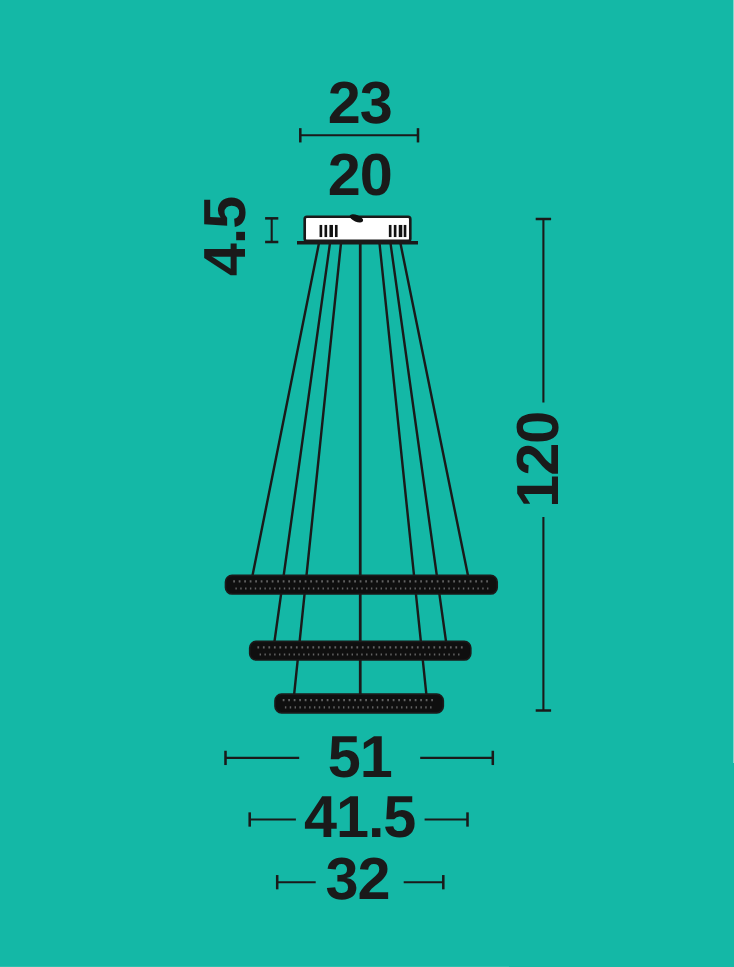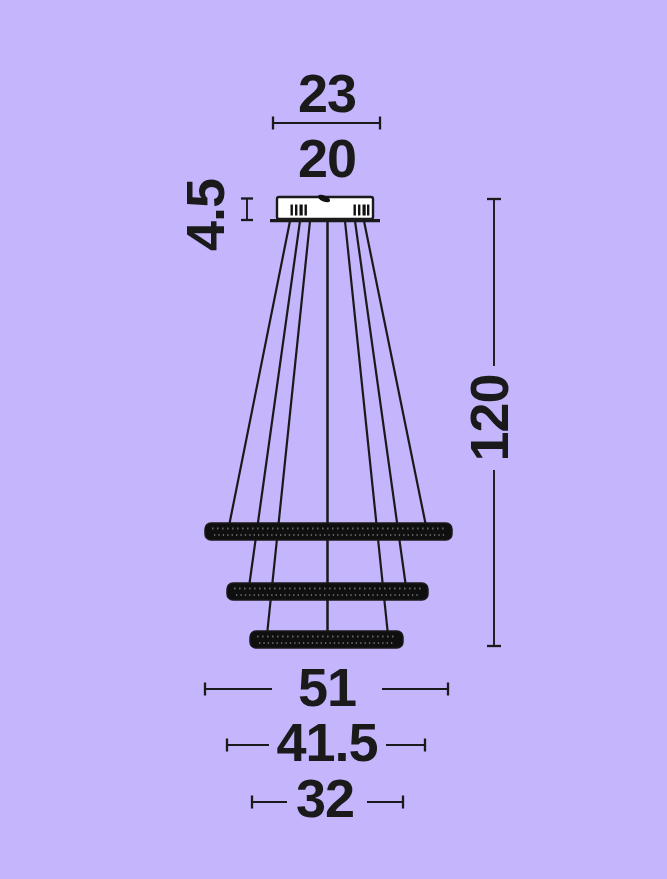--- a/index.html
+++ b/index.html
@@ -4,21 +4,21 @@
 <style>
   html, body {
     margin: 0;
     padding: 0;
     background: #ffffff;
   }
   .page {
     position: relative;
     width: 667px;
     height: 879px;
-    background: #c4b5fd;
+    background: #14b8a6;
     overflow: hidden;
     font-family: "Liberation Sans", sans-serif;
   }
   svg text {
     font-family: "Liberation Sans", "DejaVu Sans", sans-serif;
     font-weight: bold;
     font-size: 54px;
     fill: #1a1a1a;
     letter-spacing: -1px;
   }

